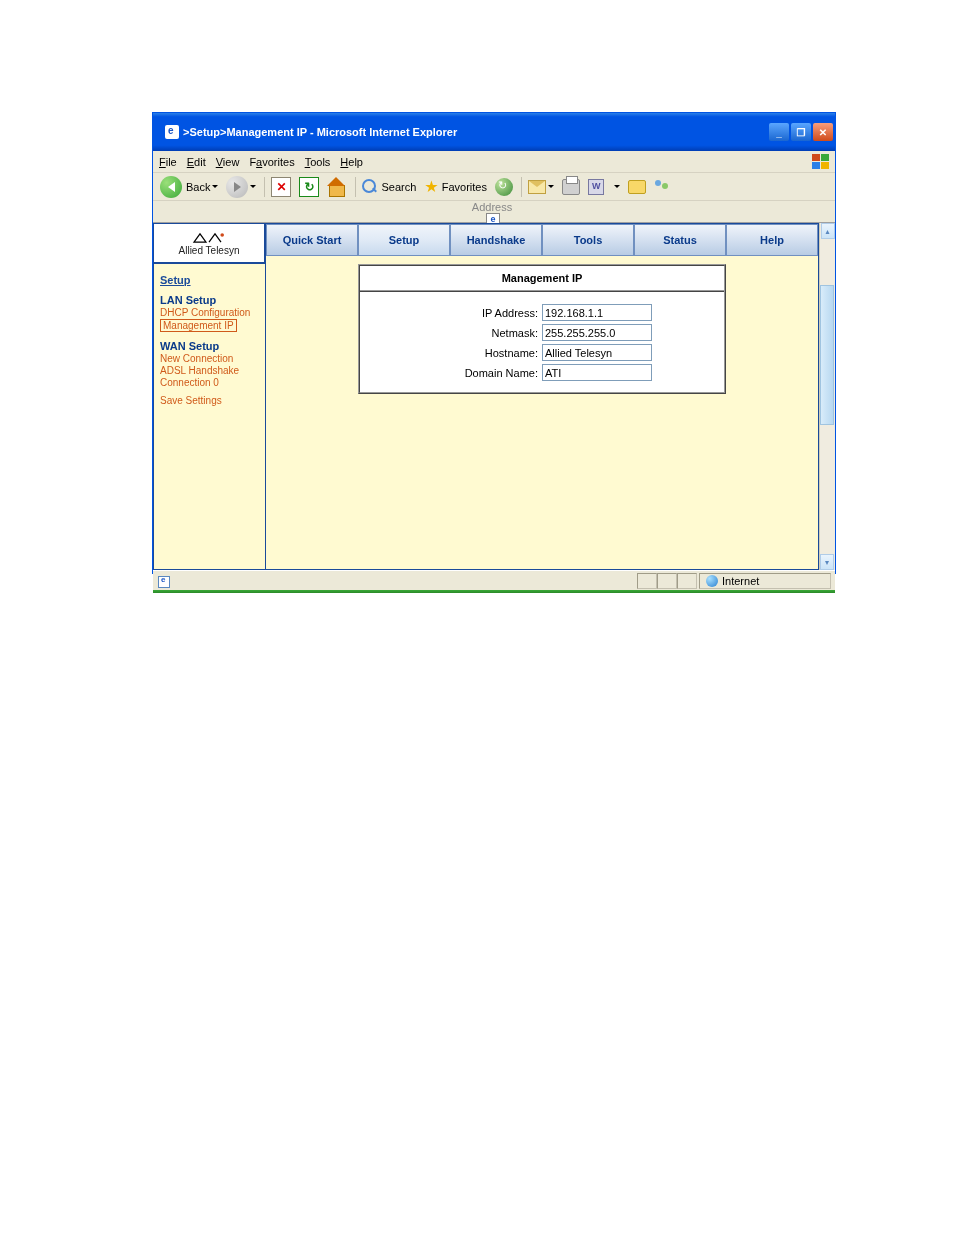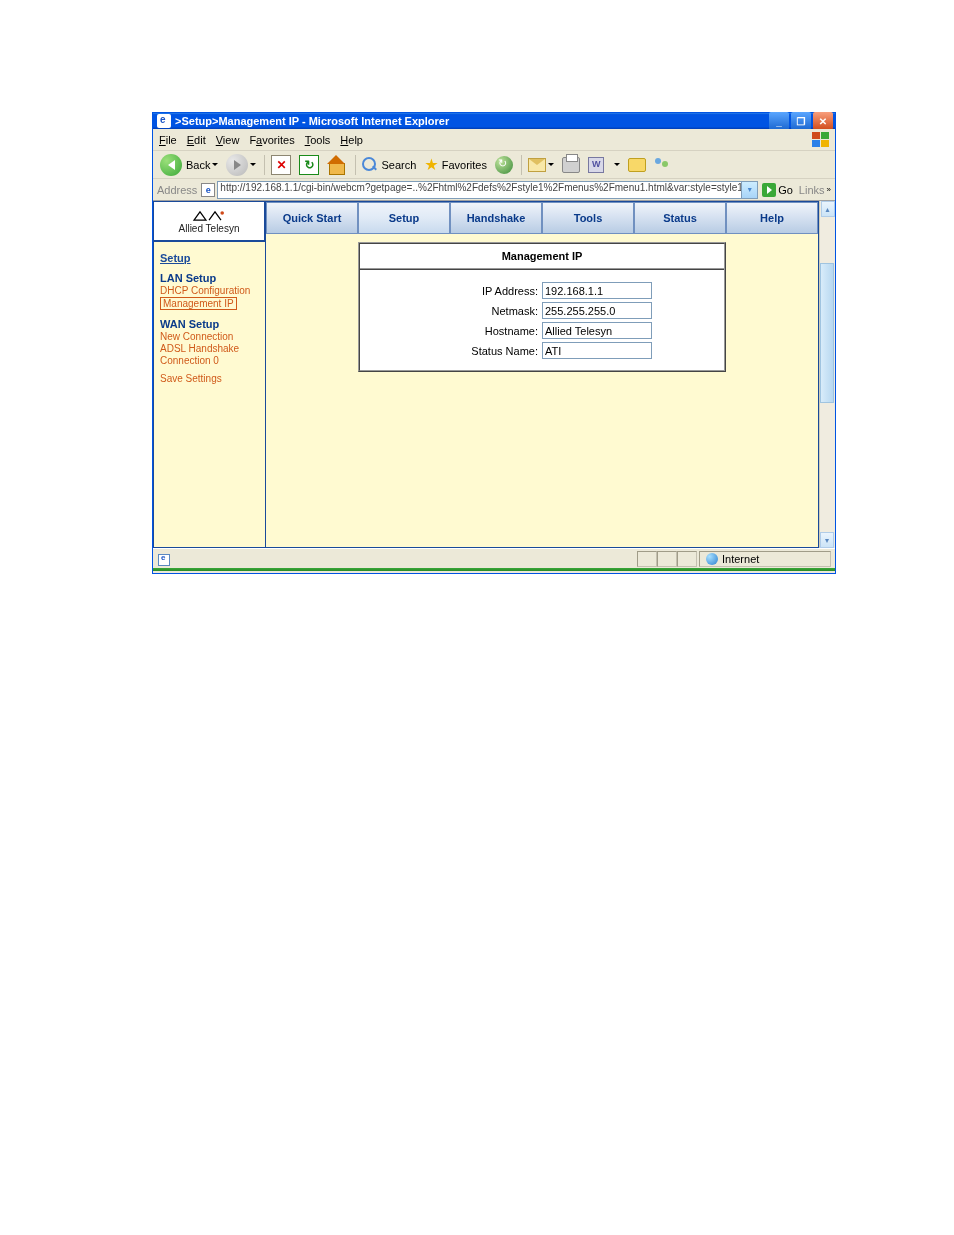--- a/index.html
+++ b/index.html
@@ -1,18 +1,18 @@
 <!DOCTYPE html>
 <html><head>
 <meta charset="utf-8">
 <style>
   * { box-sizing: border-box; margin: 0; padding: 0; font-family: Tahoma, Verdana, sans-serif; }
   body { background: #fff; width: 954px; height: 1235px; }
   .window { position: absolute; left: 152px; top: 112px; width: 684px; height: 462px; border: 1px solid #0054E3; background: #ece9d8; }
-  .titlebar { height: 16px; background: linear-gradient(to bottom, #2a80e8 0%, #0054E3 10%, #0054E3 85%, #003db4 100%); display: flex; align-items: center; padding-left: 4px; color: white; font-size: 11px; font-weight: bold; }
+  .titlebar { height: 38px; background: linear-gradient(to bottom, #2a80e8 0%, #0054E3 10%, #0054E3 85%, #003db4 100%); display: flex; align-items: center; padding-left: 12px; color: white; font-size: 11px; font-weight: bold; }
   .titlebar-icon { width: 14px; height: 14px; background:#fff; border-radius:2px; margin-right:4px; display:inline-block; position:relative; }
   .titlebar-icon::after{content:"e"; color:#1a54c4; font-weight:bold; font-size:10px; position:absolute; left:3px; top:0;}
   .win-buttons { margin-left:auto; display:flex; }
   .win-btn { width:20px; height:18px; margin-right:2px; border-radius:2px; display:flex; align-items:center; justify-content:center; font-size:10px; font-weight:bold; color:white; }
   .win-btn.min { background: linear-gradient(to bottom,#5aa6ff,#1a66d0); }
   .win-btn.max { background: linear-gradient(to bottom,#5aa6ff,#1a66d0); }
   .win-btn.close { background: linear-gradient(to bottom,#f89e7c,#d04a1a); }
   .menubar { background:#ece9d8; height:22px; display:flex; align-items:center; padding:0 6px; font-size:11px; position:relative; border-bottom:1px solid #d6d2c2; }
   .menubar span { margin-right:10px; }
   .menubar span u { text-decoration: underline; }
@@ -42,21 +42,21 @@
   .mail-ico{width:18px;height:14px;background:#f8e8a8;border:1px solid #c0a040;position:relative;}
   .mail-ico::after{content:"";position:absolute;left:0;top:0;width:0;height:0;border-left:8px solid transparent;border-right:8px solid transparent;border-top:6px solid #e0c060;}
   .print-ico{width:18px;height:16px;background:#d0d0d0;border:1px solid #888;border-radius:2px;position:relative;}
   .print-ico::after{content:"";position:absolute;left:3px;top:-4px;width:10px;height:6px;background:#fff;border:1px solid #888;}
   .edit-ico{width:16px;height:16px;background:#d8d8e8;border:1px solid #7878a0;position:relative;}
   .edit-ico::after{content:"W";font-size:9px;font-weight:bold;color:#5050a0;position:absolute;left:3px;top:1px;}
   .folder-ico{width:18px;height:14px;background:#f8d868;border:1px solid #c0a020;border-radius:2px;}
   .people-ico{width:18px;height:16px;position:relative;}
   .people-ico::before{content:"";position:absolute;left:1px;top:1px;width:6px;height:6px;border-radius:50%;background:#6aa8e0;}
   .people-ico::after{content:"";position:absolute;left:8px;top:4px;width:6px;height:6px;border-radius:50%;background:#8ac868;}
-  .addrbar { background:#ece9d8; height:22px; display:flex; align-items:center; padding:0 4px; font-size:11px; border-bottom:1px solid #a0a0a0; }
+  .addrbar { background:#ece9d8; height:22px; display:flex; align-items:center; padding:0 4px; font-size:11px; border-bottom:1px solid #a0a0a0;flex-direction:column; }
   .addr-label { color:#888; margin-right:4px; }
   .addr-ico { width:14px; height:14px; background:#fff; border:1px solid #888; margin-right:2px; display:flex;align-items:center;justify-content:center;font-size:9px;color:#1a54c4;font-weight:bold; }
   .addr-input { flex:1; height:18px; background:#fff; border:1px solid #7f9db9; font-size:10px; padding:0 2px; color:#444; overflow:hidden; white-space:nowrap; }
   .addr-dd { width:16px; height:18px; background:linear-gradient(to bottom,#ccecff,#a8d4f8); border:1px solid #7f9db9; border-left:none; display:flex; align-items:center; justify-content:center; font-size:8px; color:#4a88d0; }
   .go-btn { margin-left:4px; display:flex; align-items:center; font-size:11px; }
   .go-arrow{width:14px;height:14px;background:#3aa838;border-radius:2px;display:flex;align-items:center;justify-content:center;margin-right:2px;}
   .go-arrow::after{content:"";width:0;height:0;border-top:4px solid transparent;border-bottom:4px solid transparent;border-left:5px solid white;}
   .links-label{margin-left:6px;color:#888;font-size:11px;}
   .links-dd{font-size:8px;margin-left:2px;}
   .content-area { display:flex; height:347px; position:relative; background:#fff; }
@@ -241,21 +241,21 @@
             </div>
             <div class="form-row">
               <div class="form-label">Netmask:</div>
               <input class="form-input" value="255.255.255.0" style="">
             </div>
             <div class="form-row">
               <div class="form-label">Hostname:</div>
               <input class="form-input" value="Allied Telesyn" style="">
             </div>
             <div class="form-row">
-              <div class="form-label">Status Name:</div>
+              <div class="form-label">Domain Name:</div>
               <input class="form-input" value="ATI" style="">
             </div>
           </div>
         </div>
       </div>
     </div>
 
     <div class="scroll-track">
       <div class="scroll-up">▴</div>
       <div class="scroll-thumb"></div>

